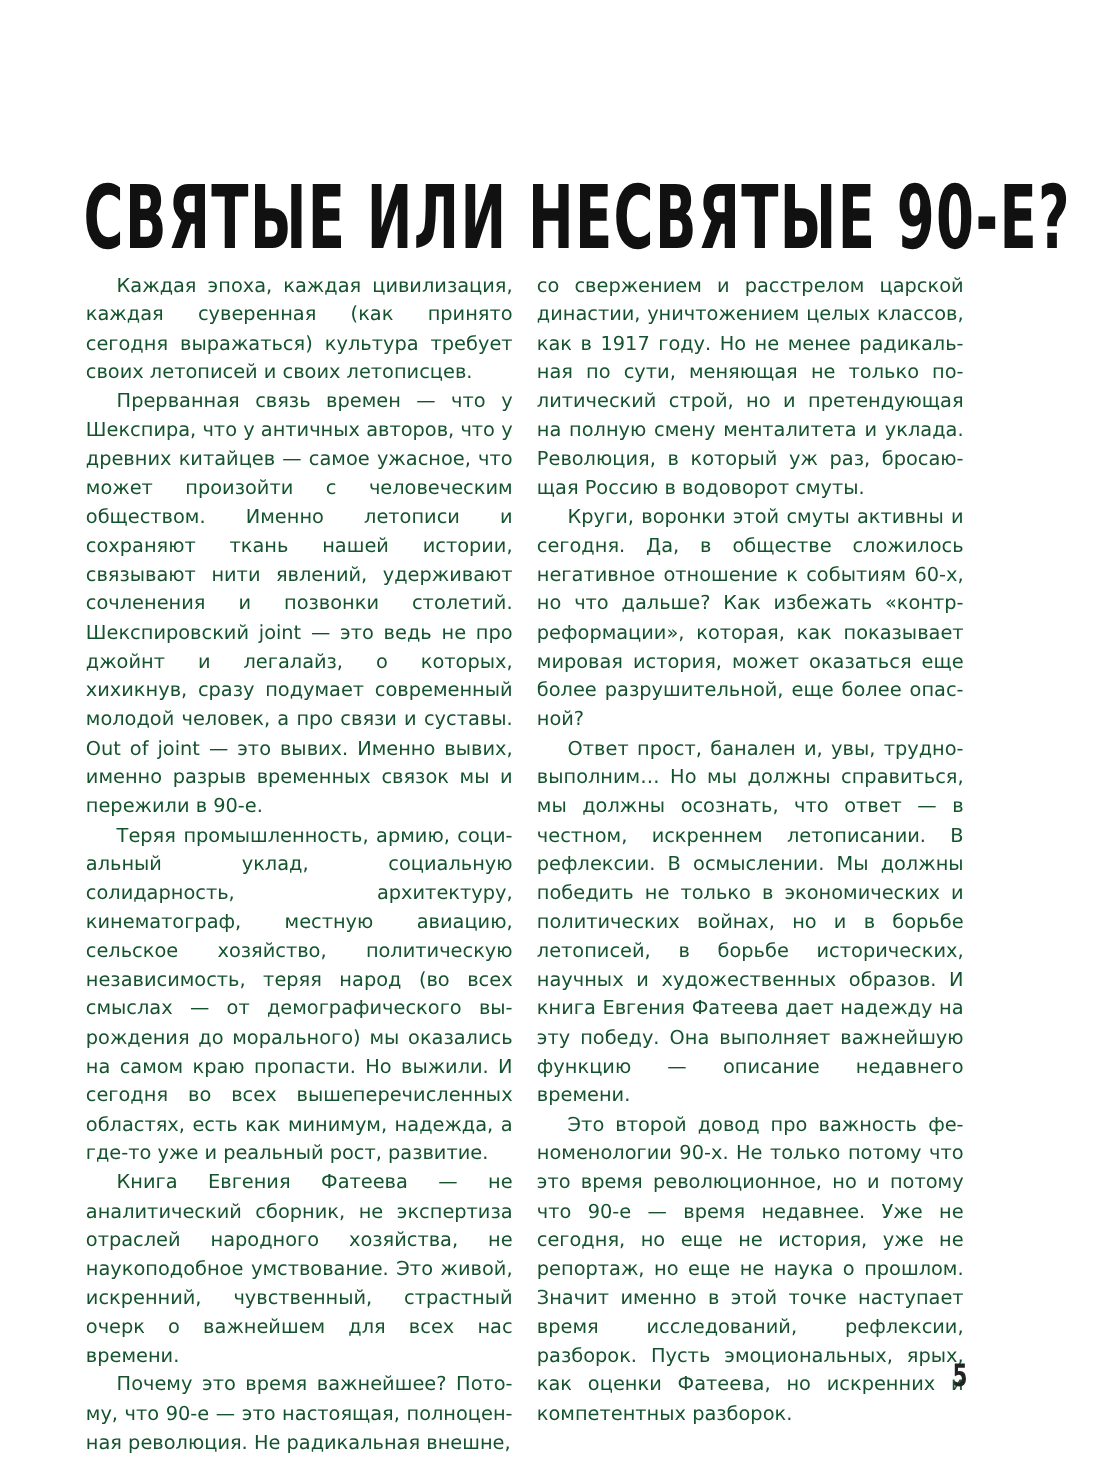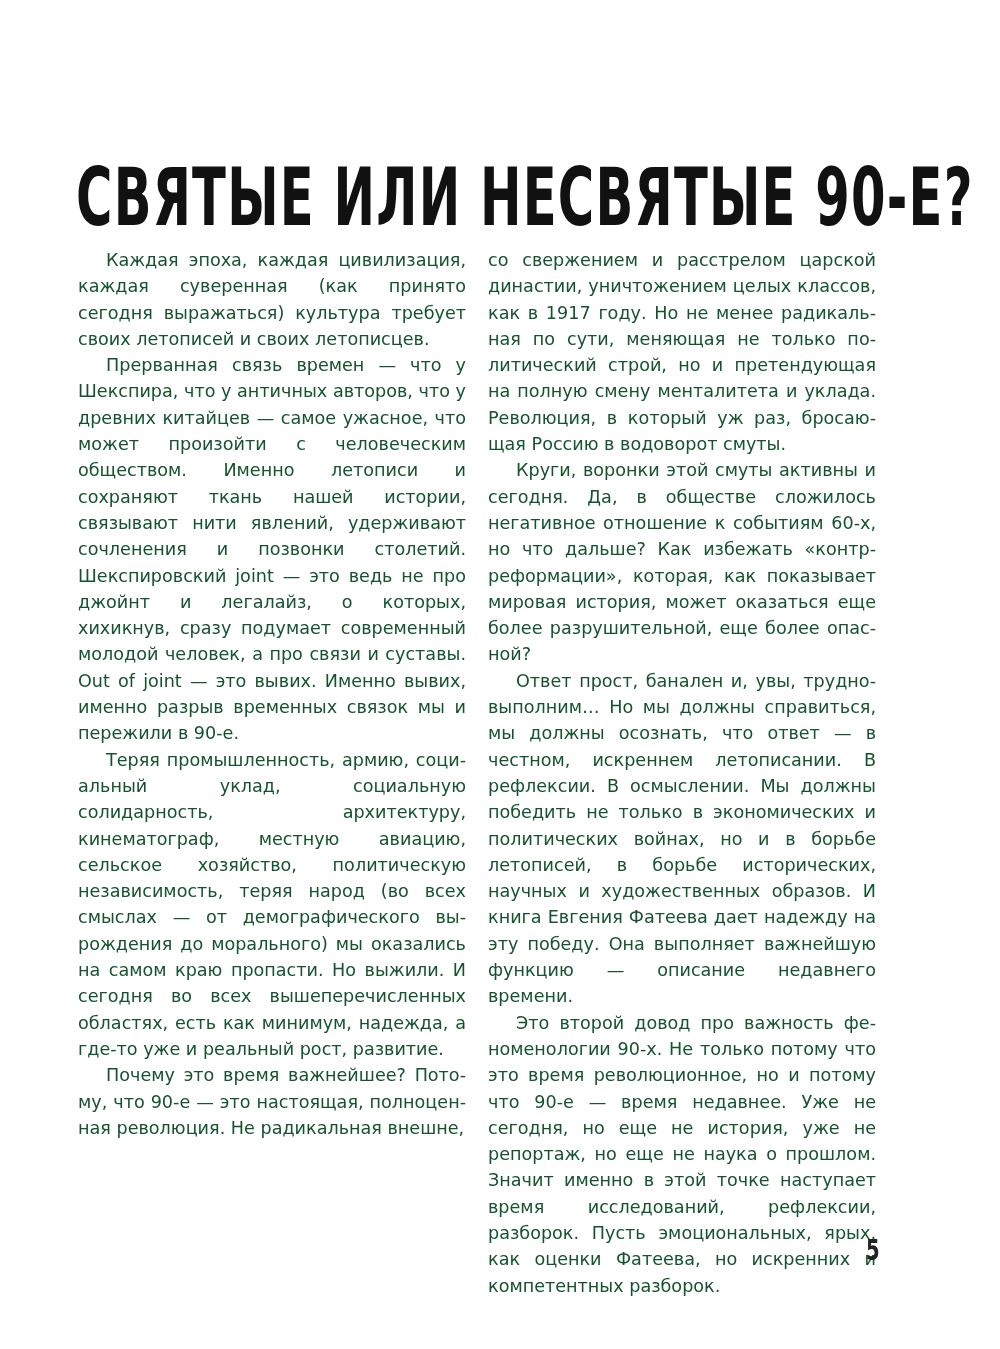--- a/index.html
+++ b/index.html
@@ -31,20 +31,21 @@
   </style>
 </head>
 <body>
 
 <h1 class="title">СВЯТЫЕ ИЛИ НЕСВЯТЫЕ 90-Е?</h1>
 
 <div class="col left">
   <p>Каждая эпоха, каждая цивилизация, каждая суверенная (как принято сегодня выражаться) культура требует своих лето­писей и своих летописцев.</p>
   <p>Прерванная связь времен — что у Шек­спира, что у античных авторов, что у древ­них китайцев — самое ужасное, что может произойти с человеческим обществом. Именно летописи и сохраняют ткань на­шей истории, связывают нити явлений, удерживают сочленения и позвонки сто­летий. Шекспировский joint — это ведь не про джойнт и легалайз, о которых, хихикнув, сразу подумает современный молодой человек, а про связи и суставы. Out of joint — это вывих. Именно вывих, именно разрыв временных связок мы и пережили в 90-е.</p>
   <p>Теряя промышленность, армию, соци­альный уклад, социальную солидарность, архитектуру, кинематограф, местную ави­ацию, сельское хозяйство, политическую независимость, теряя народ (во всех смыслах — от демографического вы­рождения до морального) мы оказались на самом краю пропасти. Но выжили. И сегодня во всех вышеперечисленных областях, есть как минимум, надежда, а где-то уже и реальный рост, развитие.</p>
+  <p>Книга Евгения Фатеева — не аналити­ческий сборник, не экспертиза отраслей народного хозяйства, не наукоподобное умствование. Это живой, искренний, чув­ственный, страстный очерк о важнейшем для всех нас времени.</p>
   <p>Почему это время важнейшее? Пото­му, что 90-е — это настоящая, полноцен­ная революция. Не радикальная внешне,</p>
 </div>
 
 <div class="col right">
   <p class="cont">со свержением и расстрелом царской династии, уничтожением целых классов, как в 1917 году. Но не менее радикаль­ная по сути, меняющая не только по­литический строй, но и претендующая на полную смену менталитета и уклада. Революция, в который уж раз, бросаю­щая Россию в водоворот смуты.</p>
   <p>Круги, воронки этой смуты активны и сегодня. Да, в обществе сложилось негативное отношение к событиям 60-х, но что дальше? Как избежать «контр­реформации», которая, как показывает мировая история, может оказаться еще более разрушительной, еще более опас­ной?</p>
   <p>Ответ прост, банален и, увы, трудно­выполним… Но мы должны справиться, мы должны осознать, что ответ — в чест­ном, искреннем летописании. В рефлек­сии. В осмыслении. Мы должны победить не только в экономических и политиче­ских войнах, но и в борьбе летописей, в борьбе исторических, научных и худо­жественных образов. И книга Евгения Фатеева дает надежду на эту победу. Она выполняет важнейшую функцию — опи­сание недавнего времени.</p>
   <p>Это второй довод про важность фе­номенологии 90-х. Не только потому что это время революционное, но и потому что 90-е — время недавнее. Уже не сегод­ня, но еще не история, уже не репортаж, но еще не наука о прошлом. Значит имен­но в этой точке наступает время исследо­ваний, рефлексии, разборок. Пусть эмо­циональных, ярых, как оценки Фатеева, но искренних и компетентных разборок.</p>
 </div>
 

